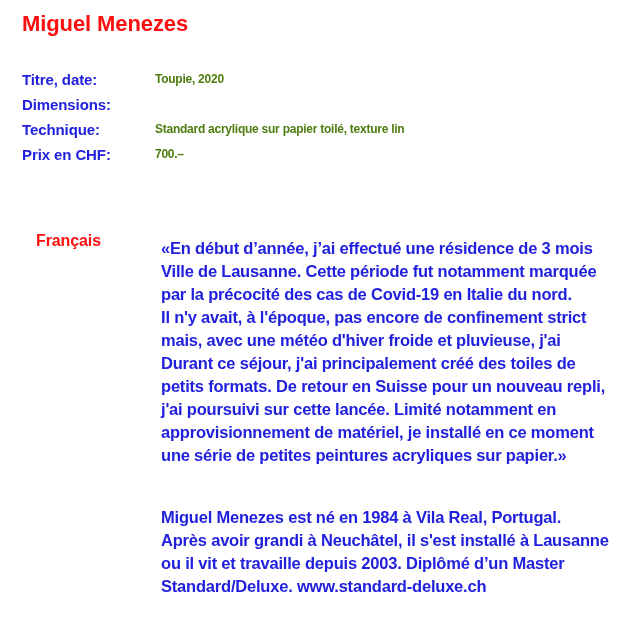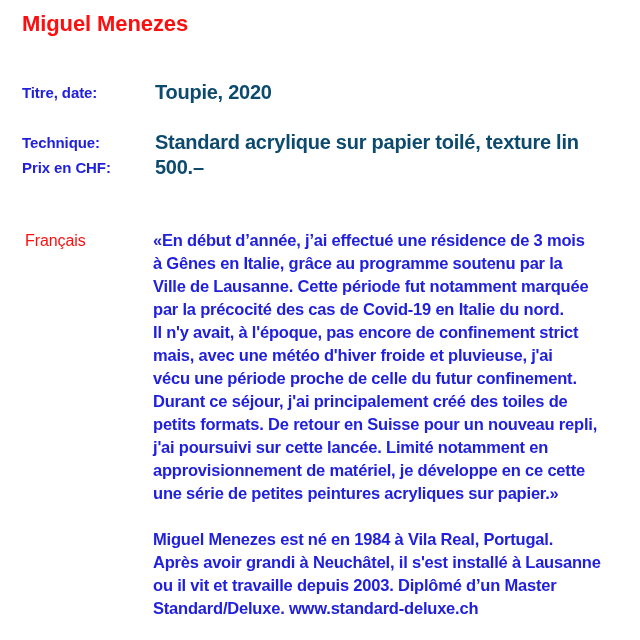--- a/index.html
+++ b/index.html
@@ -35,21 +35,21 @@
     color: #fb0f0f;
     letter-spacing: -0.1px;
     line-height: 28px;
     white-space: nowrap;
   }
 
   
   .meta-block {
     position: absolute;
     left: 22px;
-    top: 80px;
+    top: 67px;
     width: 610px;
   }
   .meta-row {
     position: relative;
     height: 25px;
     line-height: 25px;
     white-space: nowrap;
   }
   .meta-label {
     position: absolute;
@@ -59,55 +59,55 @@
     font-size: 15px;
     font-weight: bold;
     color: #2020dd;
     line-height: 25px;
     letter-spacing: -0.1px;
   }
   .meta-value {
     position: absolute;
     left: 133px;
     top: 0;
-    font-size: 20px;
+    font-size: 12px;
     font-weight: bold;
-    color: #0c4a6e;
+    color: #4d7c0f;
     line-height: 25px;
     letter-spacing: -0.25px;
     white-space: nowrap;
   }
 
   
   .lang-label {
     position: absolute;
-    left: 25px;
+    left: 36px;
     top: 229px;
     font-size: 16px;
-    font-weight: normal;
+    font-weight: bold;
     color: #fb0f0f;
     line-height: 23px;
     letter-spacing: -0.1px;
     text-align: right;
   }
 
   
   .body-col {
     position: absolute;
     left: 153px;
     top: 229px;
     width: 486px;
   }
   .para {
     font-size: 16.5px;
     font-weight: bold;
     color: #2020dd;
     line-height: 23px;
     letter-spacing: -0.2px;
-    margin: 0;
+    margin: 8px;
   }
   .para .ln {
     display: block;
     white-space: nowrap;
   }
   .para-gap {
     height: 23px;
   }
 </style>
 </head>
@@ -118,50 +118,49 @@
   <div class="artist-title">Miguel Menezes</div>
 
   <div class="meta-block">
 
     <div class="meta-row">
       <span class="meta-label">Titre, date:</span>
       <span class="meta-value">Toupie, 2020</span>
     </div>
 
     <div class="meta-row">
+      <span class="meta-label">Dimensions:</span>
     </div>
 
     <div class="meta-row">
       <span class="meta-label">Technique:</span>
       <span class="meta-value">Standard acrylique sur papier toilé, texture lin</span>
     </div>
 
     <div class="meta-row">
       <span class="meta-label">Prix en CHF:</span>
-      <span class="meta-value">500.–</span>
+      <span class="meta-value">700.–</span>
     </div>
 
   </div>
 
   <div class="lang-label">Français</div>
 
   <div class="body-col">
 
     <div class="para">
       <span class="ln">«En début d’année, j’ai effectué une résidence de 3 mois</span>
-      <span class="ln">à Gênes en Italie, grâce au programme soutenu par la</span>
       <span class="ln">Ville de Lausanne. Cette période fut notamment marquée</span>
       <span class="ln">par la précocité des cas de Covid-19 en Italie du nord.</span>
       <span class="ln">Il n'y avait, à l'époque, pas encore de confinement strict</span>
       <span class="ln">mais, avec une météo d'hiver froide et pluvieuse, j'ai</span>
-      <span class="ln">vécu une période proche de celle du futur confinement.</span>
       <span class="ln">Durant ce séjour, j'ai principalement créé des toiles de</span>
       <span class="ln">petits formats. De retour en Suisse pour un nouveau repli,</span>
       <span class="ln">j'ai poursuivi sur cette lancée. Limité notamment en</span>
-      <span class="ln">approvisionnement de matériel, je développe en ce cette</span>
+      <span class="ln">approvisionnement de matériel, je installé en ce moment</span>
       <span class="ln">une série de petites peintures acryliques sur papier.»</span>
     </div>
 
     <div class="para-gap"></div>
 
     <div class="para">
       <span class="ln">Miguel Menezes est né en 1984 à Vila Real, Portugal.</span>
       <span class="ln">Après avoir grandi à Neuchâtel, il s'est installé à Lausanne</span>
       <span class="ln">ou il vit et travaille depuis 2003. Diplômé d’un Master</span>
       <span class="ln">Standard/Deluxe. www.standard-deluxe.ch</span>

